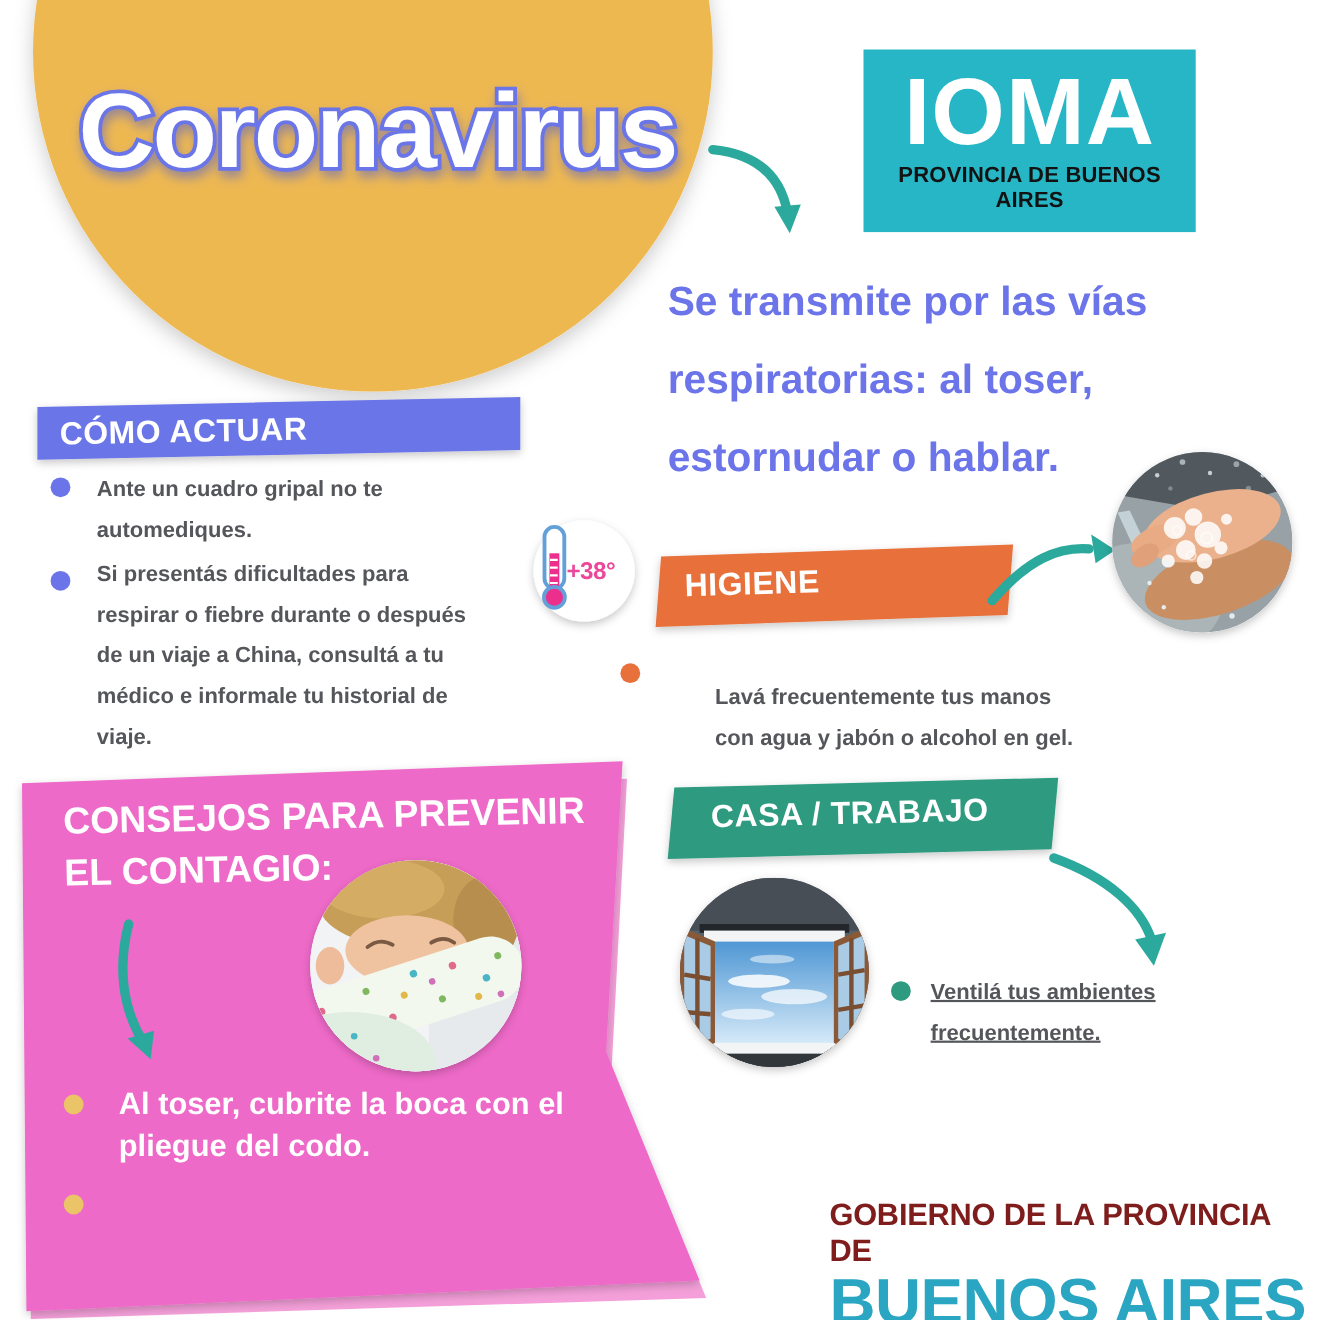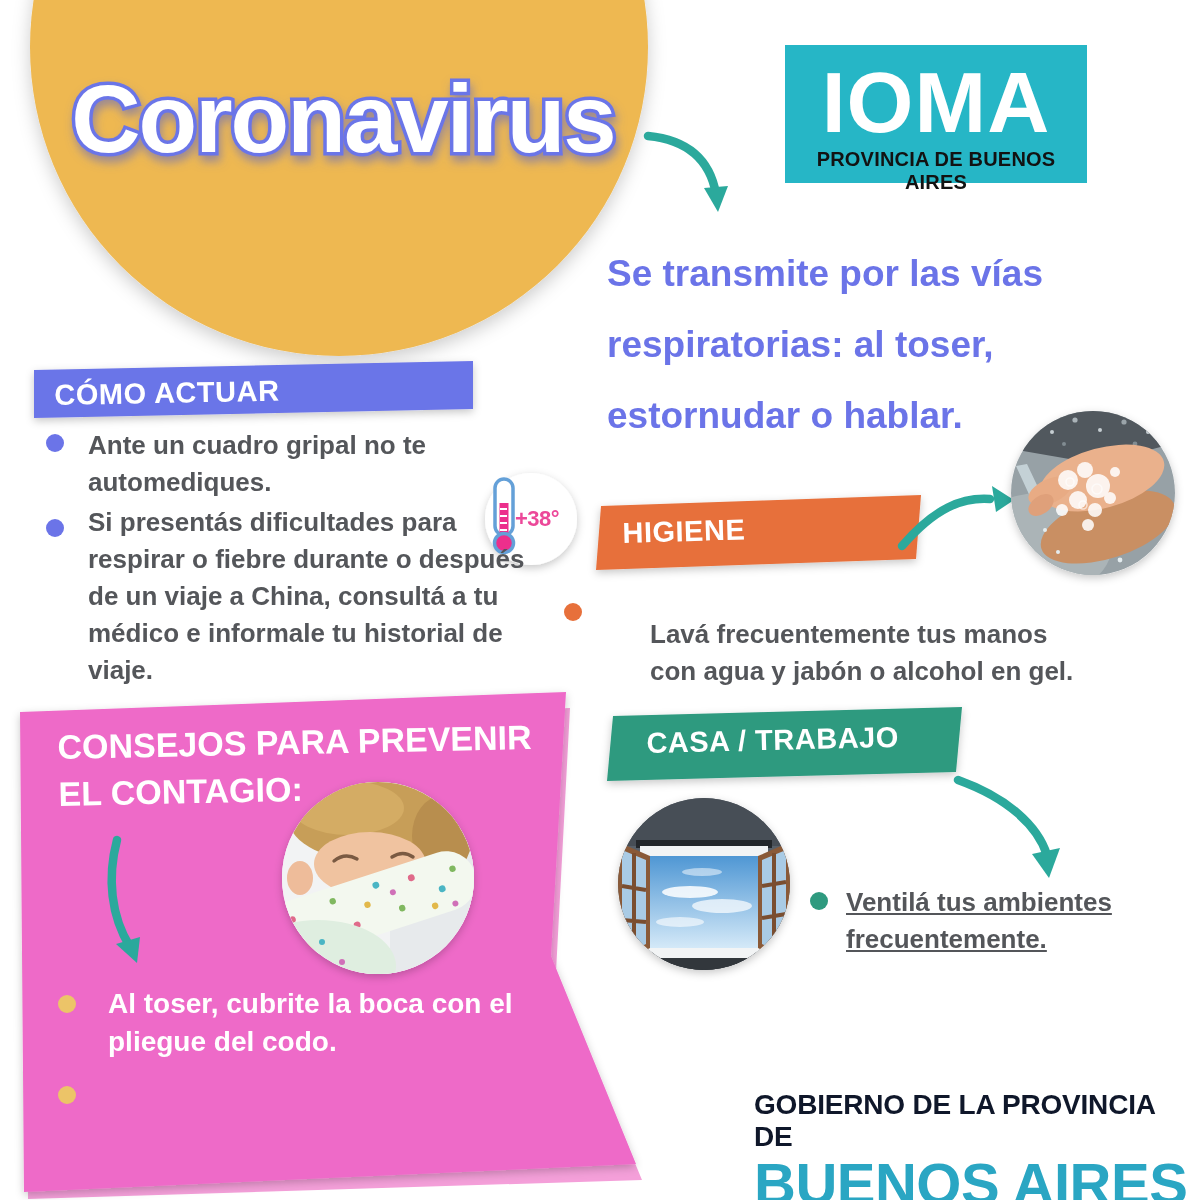--- a/index.html
+++ b/index.html
@@ -2,34 +2,34 @@
 <html><head>
 <meta charset="utf-8">
 <style>
   html,body{margin:0;padding:0;background:#fff;}
   #canvas{position:relative;width:1200px;height:1200px;background:#fff;overflow:hidden;
           font-family:"Liberation Sans",sans-serif;}
   #bg{position:absolute;left:0;top:0;}
   .abs{position:absolute;}
   .pre{white-space:pre-line;}
   .banner-label{color:#fff;font-weight:bold;font-size:29px;letter-spacing:.5px;transform-origin:left top;}
-  .btxt{font-weight:bold;color:#54565a;font-size:26px;line-height:37px;}
+  .btxt{font-weight:bold;color:#54565a;font-size:20px;line-height:37px;}
   .wtxt{font-weight:bold;color:#ffffff;font-size:28px;line-height:38px;}
   .dot{border-radius:50%;width:18px;height:18px;}
-  #ioma-box{left:785px;top:45px;width:302px;height:138px;background:#26b6c6;text-align:center;}
+  #ioma-box{left:785px;top:45px;width:302px;height:166px;background:#26b6c6;text-align:center;}
   #ioma-name{font-weight:bold;color:#fff;font-size:86px;line-height:86px;margin-top:14px;letter-spacing:1px;}
   #ioma-sub{font-weight:bold;color:#121212;font-size:20px;letter-spacing:.2px;margin-top:3px;}
   #intro{left:607px;top:238px;font-weight:bold;color:#6b74e8;font-size:37px;line-height:71px;}
   #como-heading{left:54px;top:379px;transform:rotate(-1.1deg);}
   #higiene-heading{left:622px;top:517px;transform:rotate(-1.7deg);}
   #casa-heading{left:646px;top:727px;transform:rotate(-1.4deg);}
   #consejos-heading{left:57px;top:724px;font-size:34px;line-height:47px;color:#fff;font-weight:bold;transform:rotate(-1.2deg);transform-origin:left top;}
   #badge-temp{left:515px;top:506px;font-size:22px;font-weight:bold;color:#ec4899;letter-spacing:-.5px;}
   #footer{left:754px;top:1089px;}
-  #footer-line1{font-weight:bold;color:#0f172a;font-size:28px;letter-spacing:-.2px;}
+  #footer-line1{font-weight:bold;color:#7f1d1d;font-size:28px;letter-spacing:-.2px;}
   #footer-line2{font-weight:bold;color:#2aa6c3;font-size:58px;line-height:58px;margin-top:2px;letter-spacing:-.5px;}
 </style>
 </head>
 <body>
 
 <div id="canvas">
 
   <svg id="bg" width="1200" height="1200" viewBox="0 0 1200 1200">
     <defs>
       <filter id="shBig" x="-20%" y="-20%" width="140%" height="140%">

